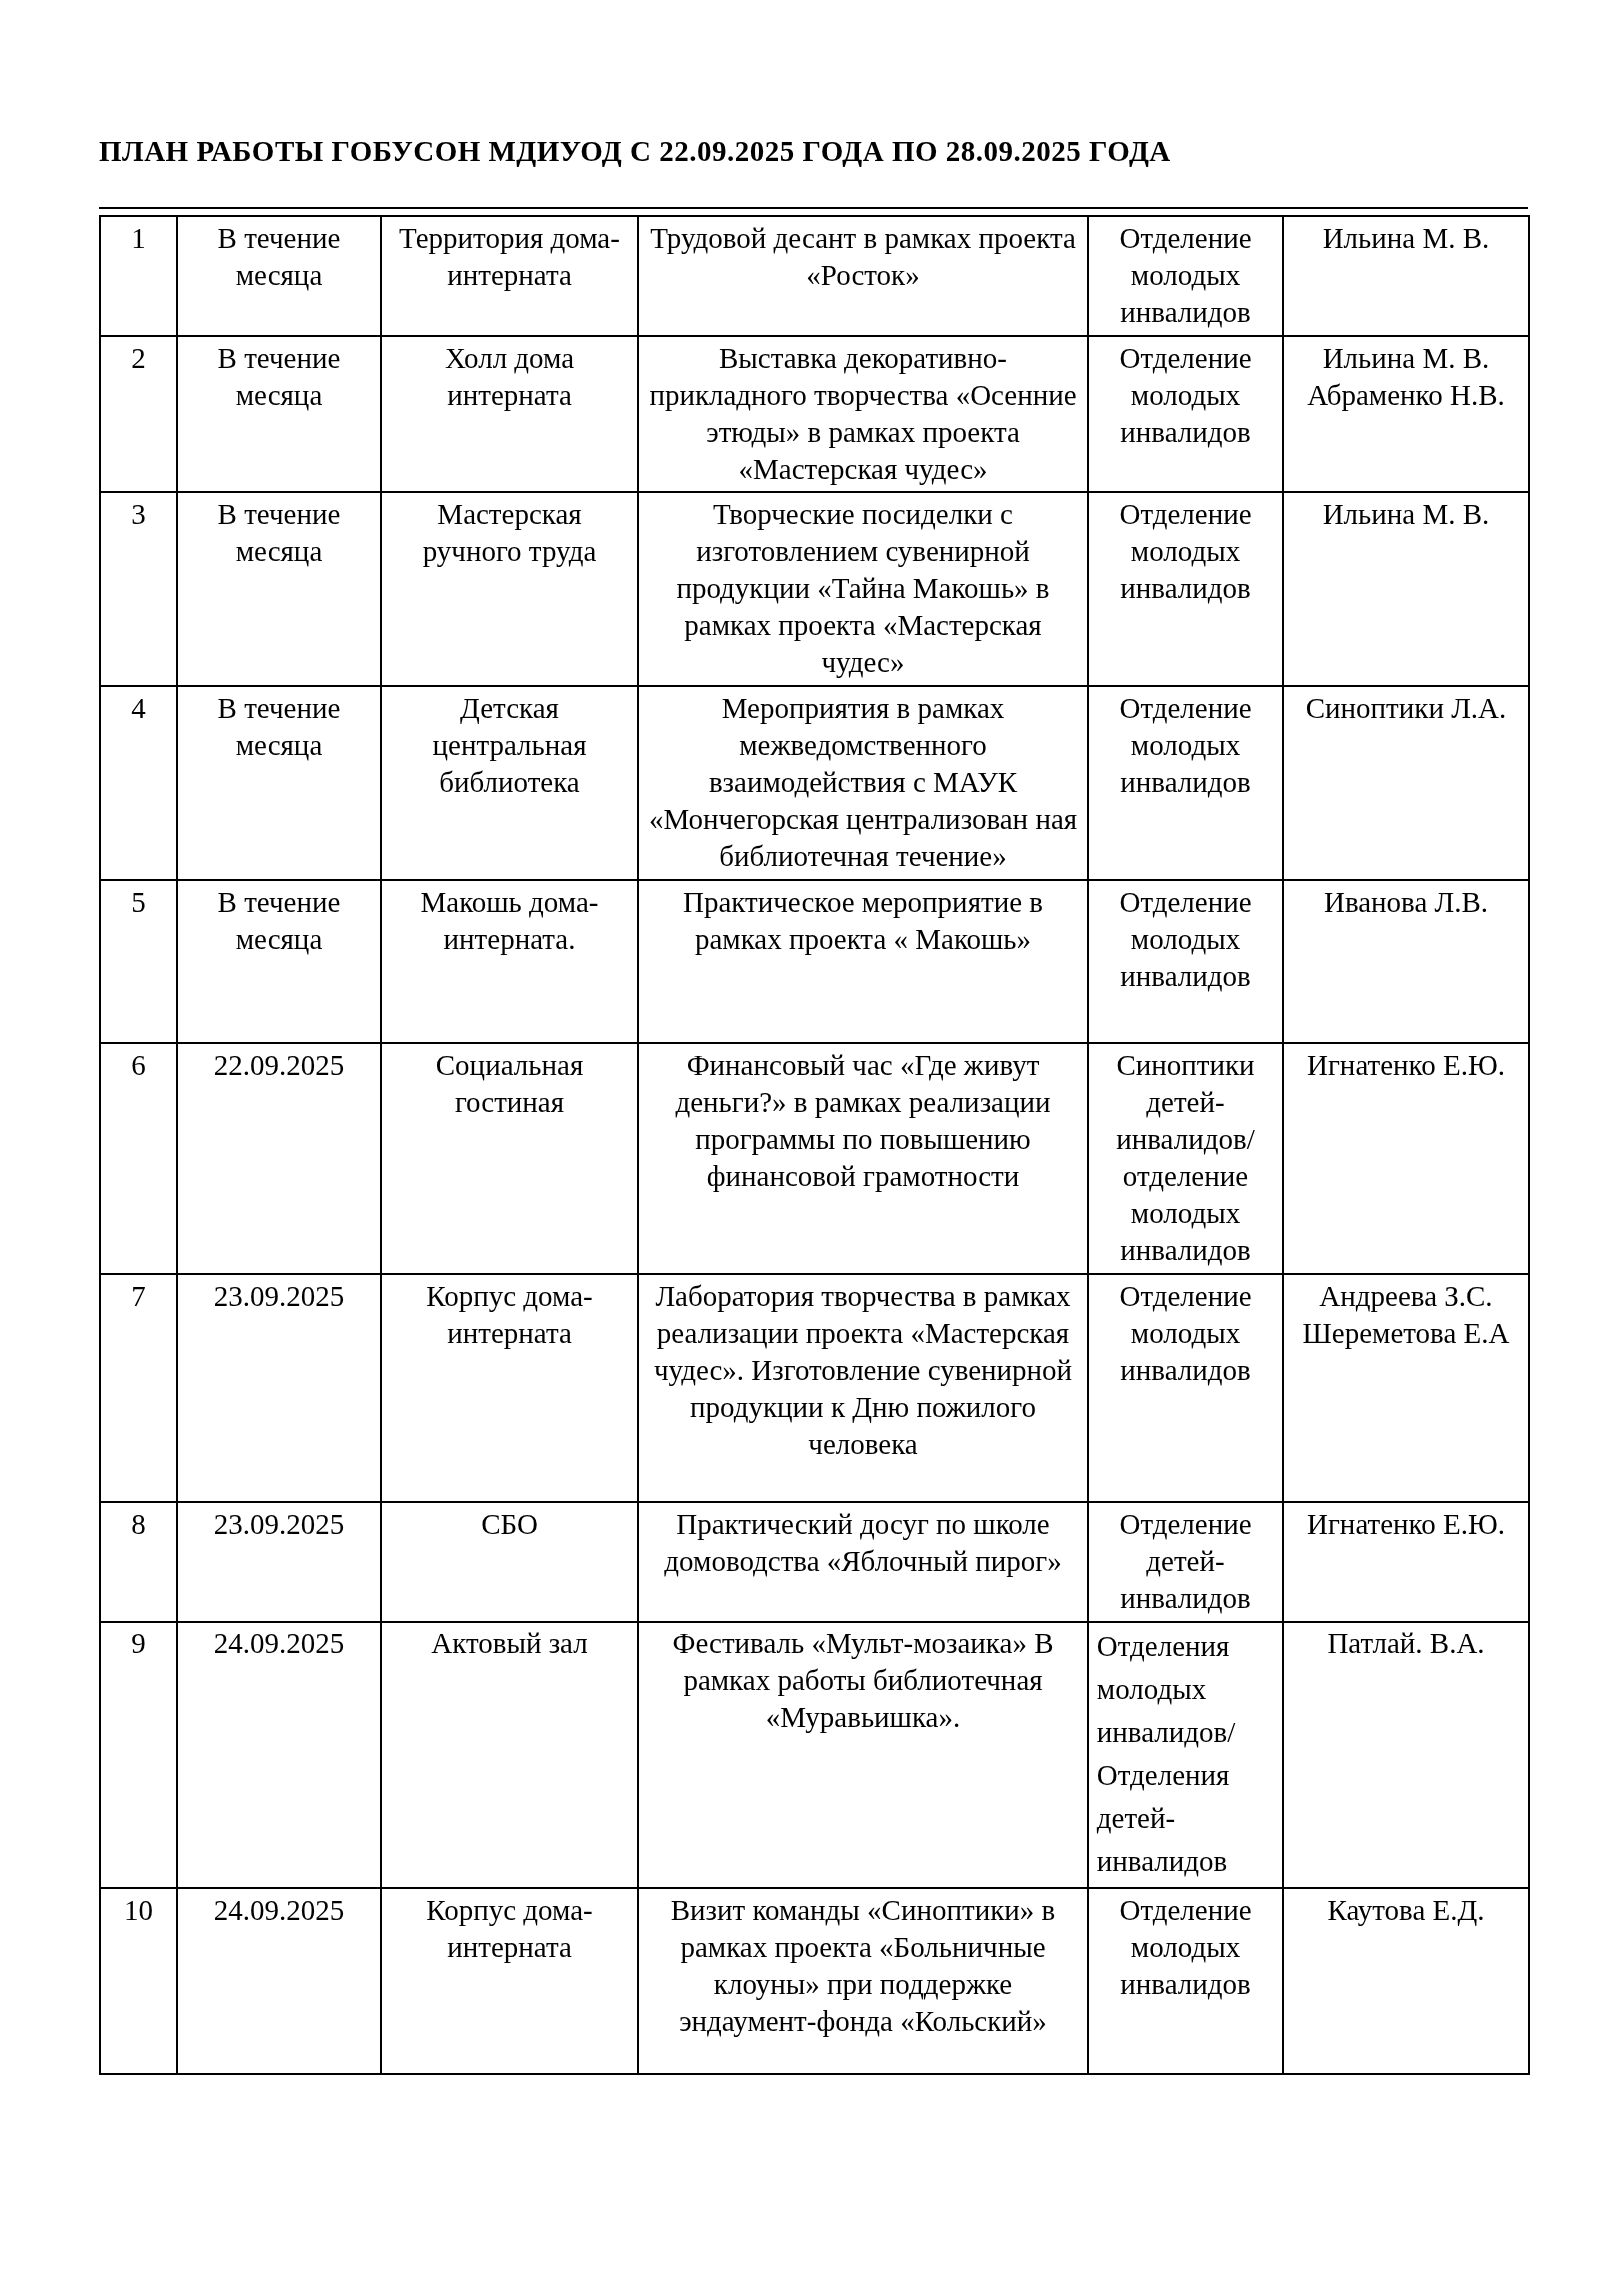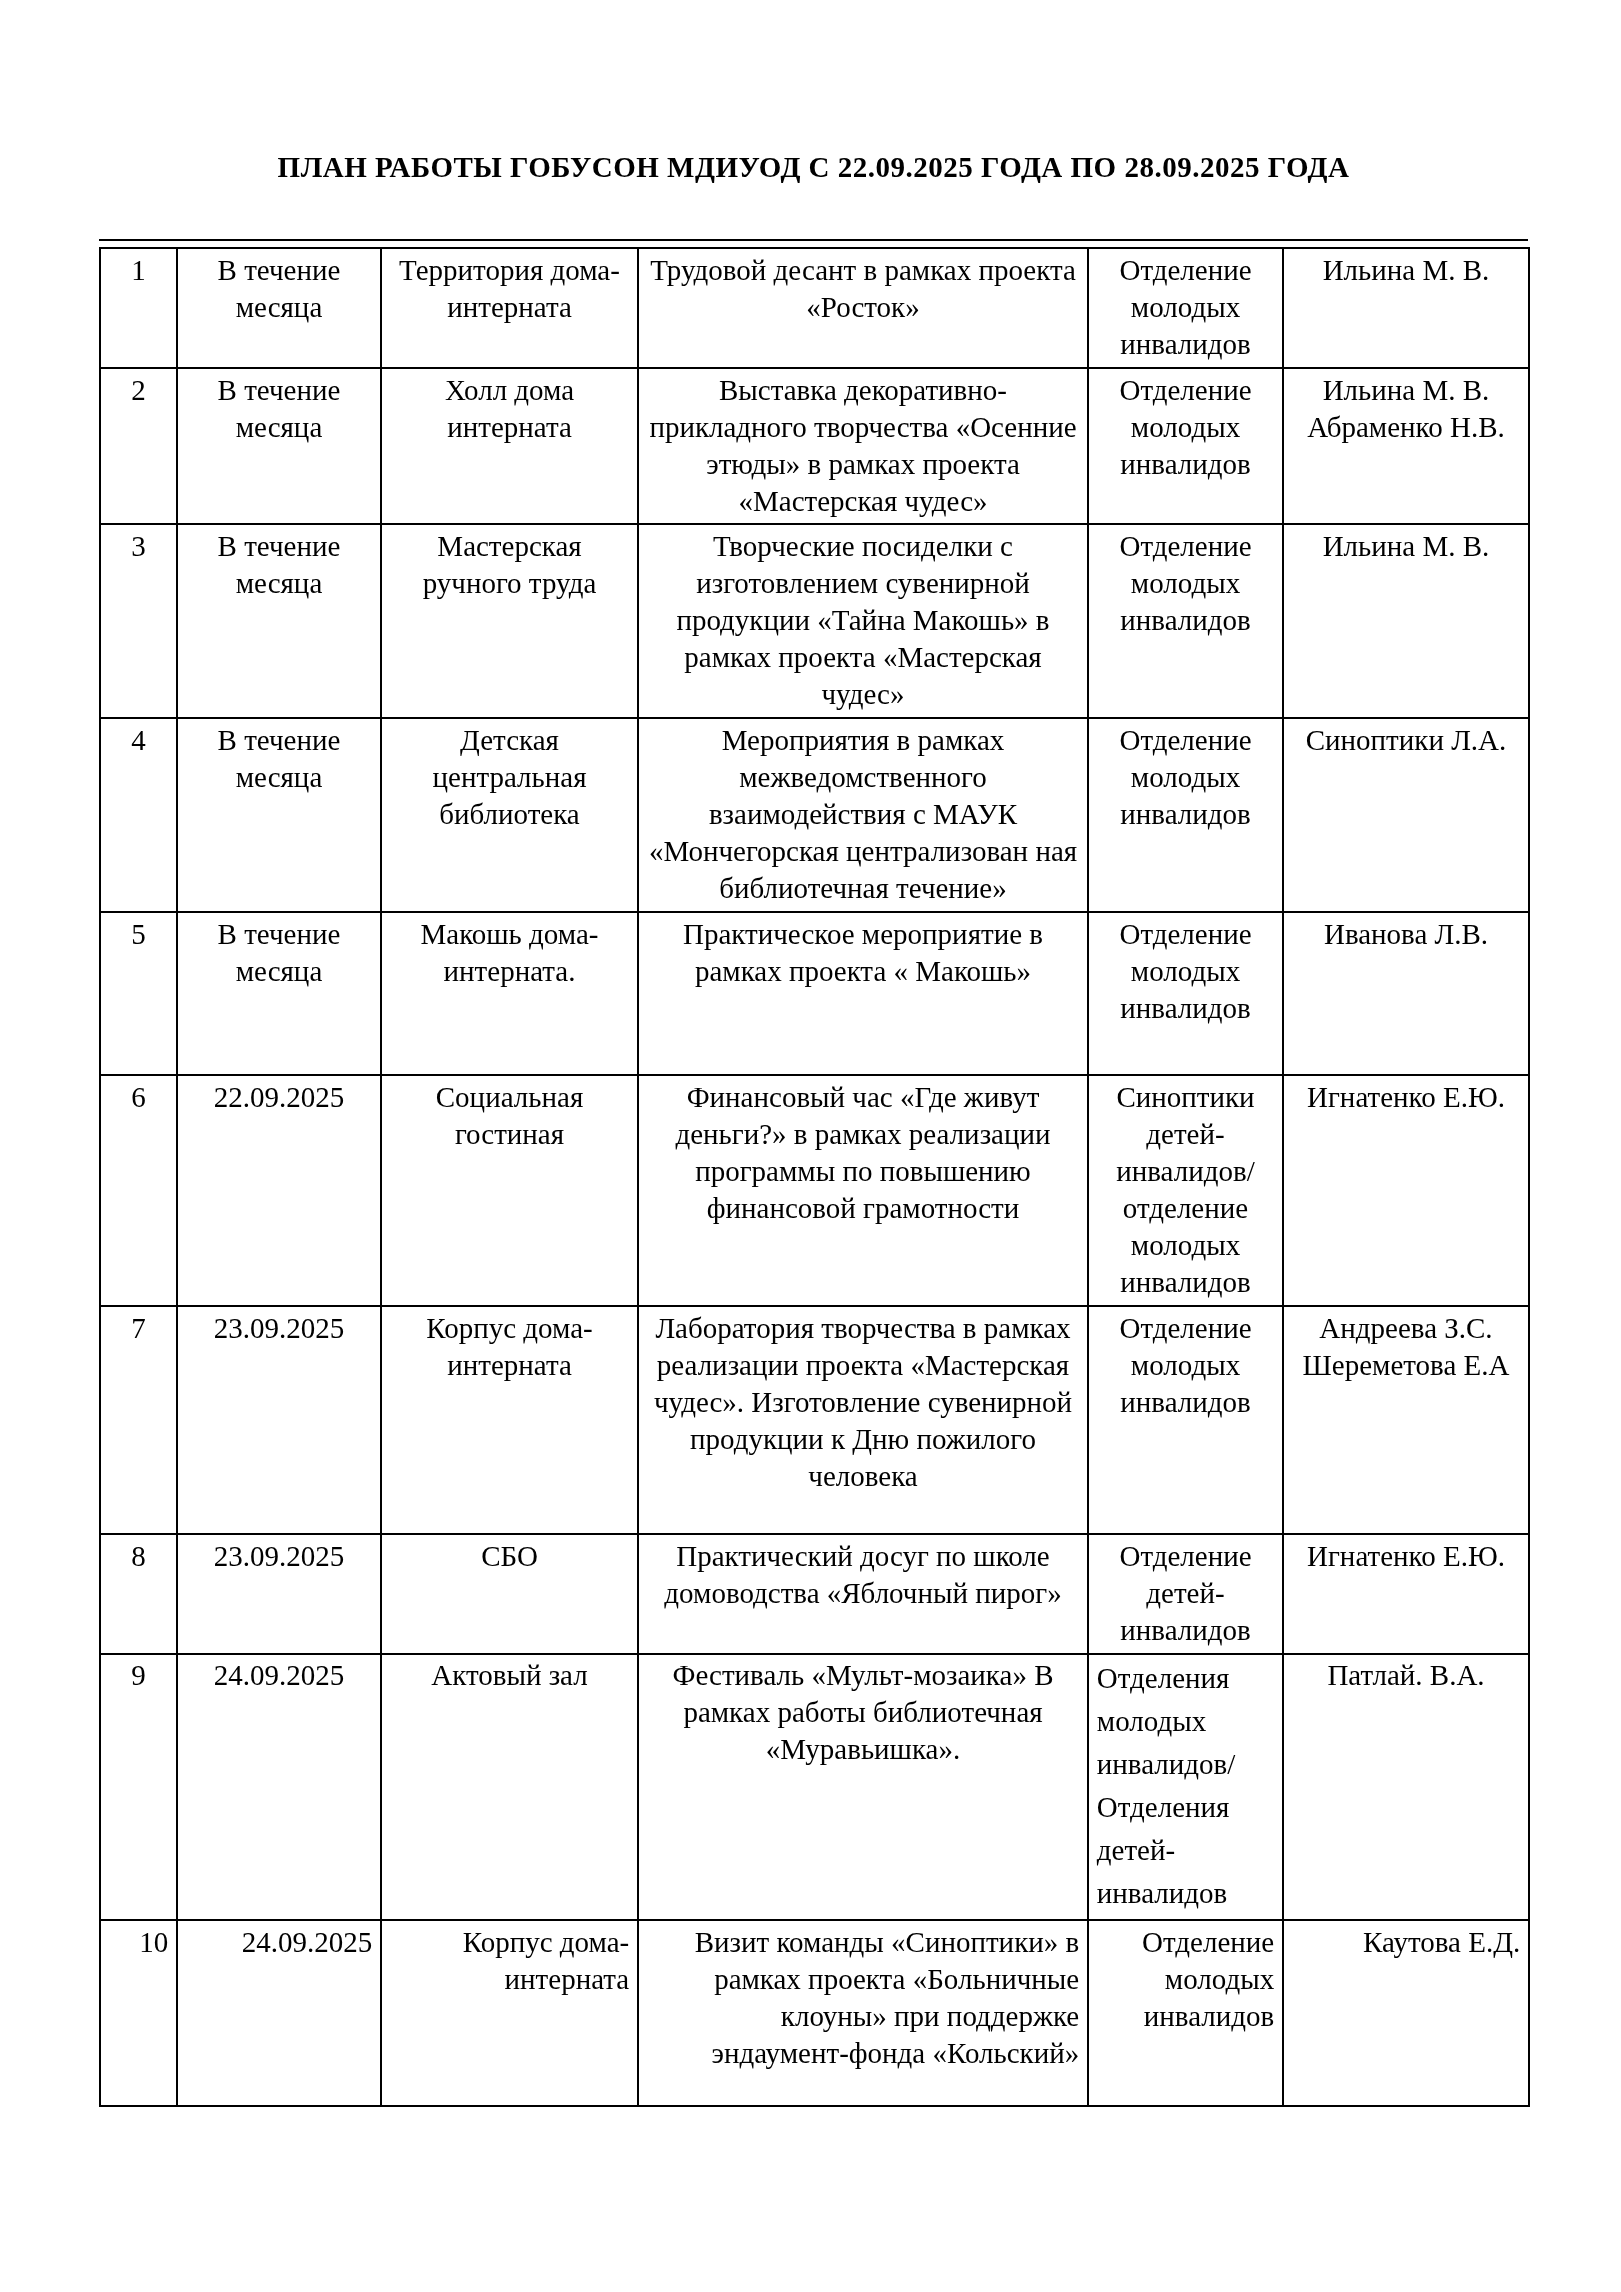--- a/index.html
+++ b/index.html
@@ -14,24 +14,23 @@
     background: #ffffff;
     color: #000000;
     font-family: "Liberation Serif", "DejaVu Serif", serif;
     overflow: hidden;
   }
   .content {
     margin-left: 99px;
     width: 1429px;
   }
   .doc-title {
-    margin: 16px;
+    margin: 0;
     padding-top: 135px;
     padding-bottom: 39px;
-    text-align: center;
     font-size: 29px;
     font-weight: bold;
     letter-spacing: 0.5px;
     white-space: nowrap;
   }
   .top-rule {
     height: 2px;
     background: #000000;
     margin-bottom: 5.9px;
   }
@@ -64,21 +63,21 @@
   
   .plan-table tr:nth-child(1)  td { height: 108px; }
   .plan-table tr:nth-child(2)  td { height: 154px; }
   .plan-table tr:nth-child(3)  td { height: 188px; }
   .plan-table tr:nth-child(4)  td { height: 190px; }
   .plan-table tr:nth-child(5)  td { height: 163px; }
   .plan-table tr:nth-child(6)  td { height: 227px; }
   .plan-table tr:nth-child(7)  td { height: 228px; }
   .plan-table tr:nth-child(8)  td { height: 116px; }
   .plan-table tr:nth-child(9)  td { height: 259px; }
-  .plan-table tr:nth-child(10) td { height: 186px; text-align: right; }
+  .plan-table tr:nth-child(10) td { height: 186px; }
   
   .plan-table tr:nth-child(9) td:nth-child(5) {
     text-align: left;
     line-height: 43px;
     margin-left: 44px;
   }
 </style>
 </head>
 <body>
 

